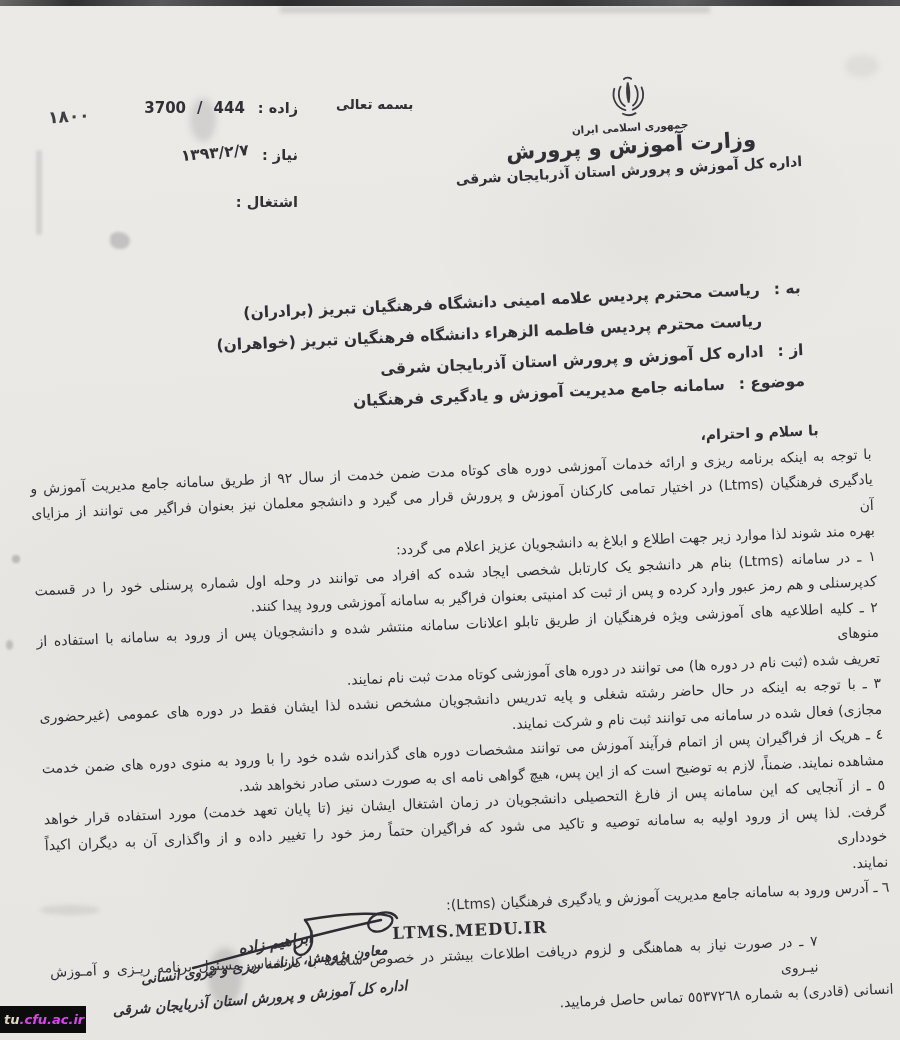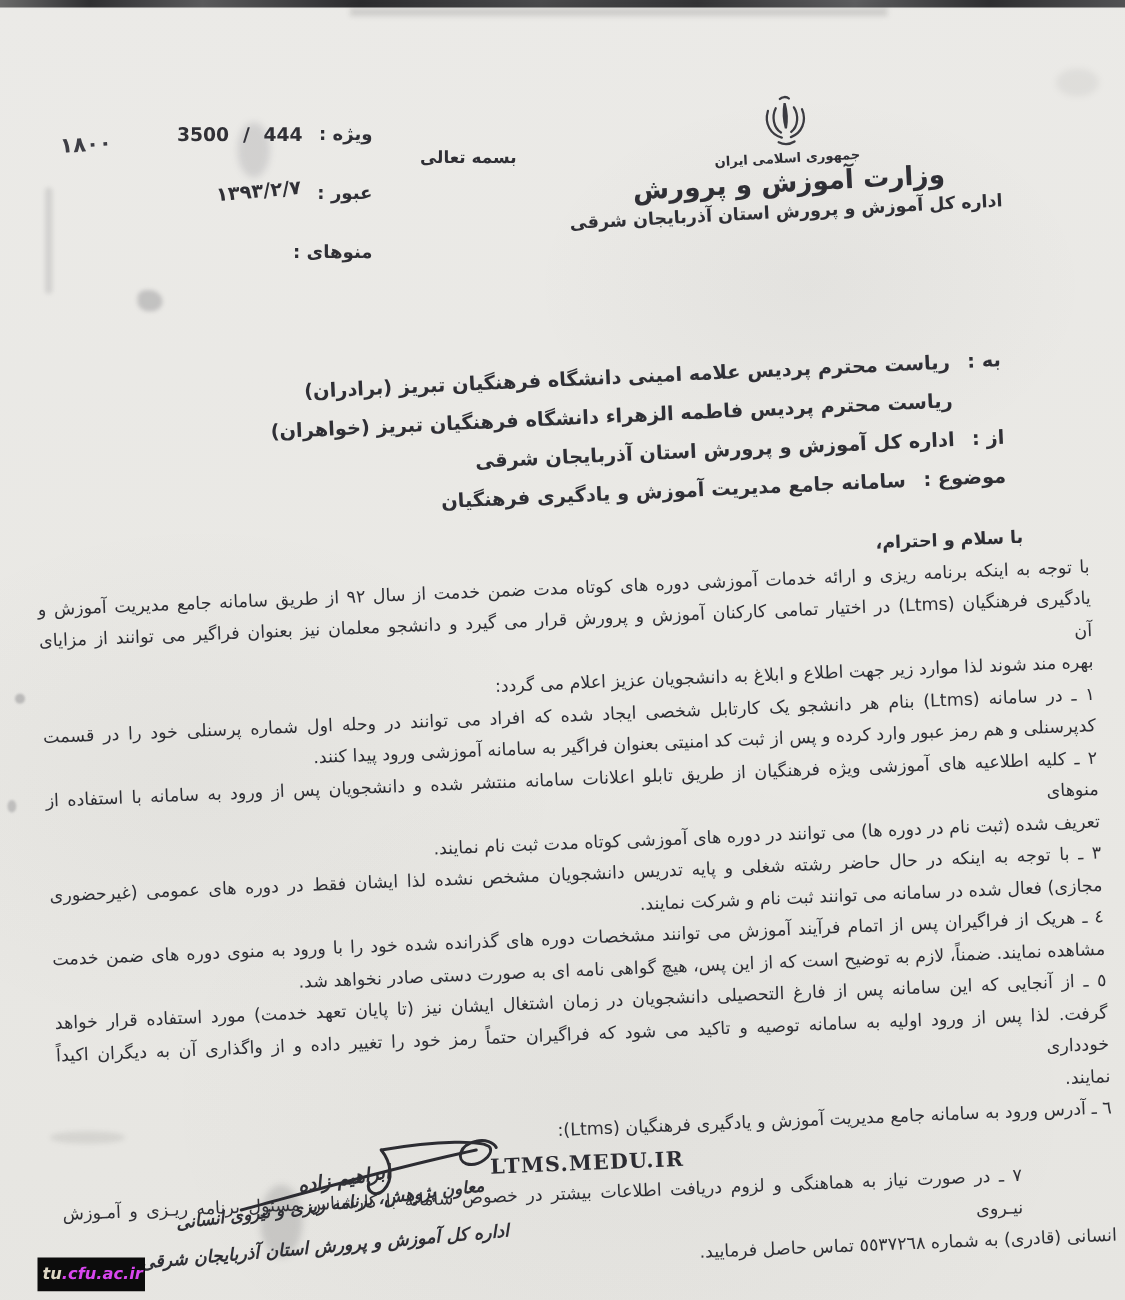--- a/index.html
+++ b/index.html
@@ -10,21 +10,21 @@
       radial-gradient(ellipse 320px 220px at 72% 22%, rgba(60,60,60,0.04), transparent 70%),
       radial-gradient(ellipse 420px 300px at 18% 60%, rgba(60,60,60,0.035), transparent 70%),
       radial-gradient(ellipse 500px 380px at 55% 85%, rgba(60,60,60,0.03), transparent 75%),
       linear-gradient(176deg,#ebeae7 0%,#e9e8e4 55%,#e6e5e1 100%);
   }
   .top-strip{position:absolute;top:0;left:0;right:0;height:6px;
     background:linear-gradient(90deg,#6a6a6a 0%,#303032 8%,#59595b 18%,#2c2c2e 32%,#4a4a4c 48%,#343436 62%,#5d5d5f 76%,#2e2e30 88%,#525254 100%);}
   .strip-smudge{position:absolute;top:6px;left:280px;width:430px;height:7px;background:rgba(40,40,42,0.14);filter:blur(2px);}
 
   
-  .bismillah{position:absolute;top:118px;left:336px;font-size:13.5px;font-weight:600;white-space:nowrap;}
+  .bismillah{position:absolute;top:96px;left:336px;font-size:13.5px;font-weight:600;white-space:nowrap;}
   .meta{position:absolute;top:98px;right:602px;width:270px;}
   .meta-row{display:flex;direction:rtl;align-items:flex-start;gap:13px;line-height:20px;margin-bottom:27px;white-space:nowrap;}
   .meta .lbl{font-weight:700;font-size:14.5px;}
   .meta .numval{display:flex;direction:rtl;gap:11px;font-size:15px;font-weight:600;}
   .meta .dateval{display:inline-block;font-size:15.5px;font-weight:600;letter-spacing:1px;transform:rotate(-5deg) translateY(-2px);}
   .hw-number{position:absolute;top:106px;left:48px;font-size:17px;font-weight:600;letter-spacing:3px;transform:rotate(-4deg);color:#3e3e45;}
 
   .header{position:absolute;top:76px;left:460px;width:340px;text-align:center;transform:rotate(-3deg);}
   .header .emblem{display:block;margin:0 auto;height:44px;width:40px;}
   .header .h1{font-size:10.5px;font-weight:600;margin-top:1px;letter-spacing:0.5px;white-space:nowrap;}
@@ -45,21 +45,21 @@
   .bl.ind{margin-right:74px;}
   .url{line-height:25.5px;text-align:center;direction:ltr;font-family:"DejaVu Serif",serif;font-size:16.5px;font-weight:600;letter-spacing:1px;color:#2c2c32;}
 
   
   .sig-svg{position:absolute;left:185px;top:898px;width:215px;height:80px;}
   .sig-name{position:absolute;left:238px;top:934px;font-size:15px;font-weight:700;font-style:italic;letter-spacing:1px;transform:rotate(-9deg);white-space:nowrap;}
   .sig-t1{position:absolute;left:140px;top:956px;font-size:13.5px;font-weight:800;font-style:italic;transform:rotate(-7deg);white-space:nowrap;}
   .sig-t2{position:absolute;left:112px;top:990px;font-size:14px;font-weight:800;font-style:italic;transform:rotate(-5deg);white-space:nowrap;}
 
   
-  .wm{position:absolute;left:0;top:1006px;width:78px;height:27px;background:#0c0c0c;display:flex;align-items:center;padding:0 4px;direction:ltr;font-style:italic;font-weight:800;font-size:13px;letter-spacing:0;margin-left:30px;}
+  .wm{position:absolute;left:0;top:1006px;width:78px;height:27px;background:#0c0c0c;display:flex;align-items:center;padding:0 4px;direction:ltr;font-style:italic;font-weight:800;font-size:13px;letter-spacing:0;}
   .wm-pre{color:#ded7c4;}
   .wm-suf{color:#d946ef;}
 
   
   .noise{position:absolute;pointer-events:none;}
   .n1{left:190px;top:98px;width:26px;height:44px;background:rgba(70,70,78,0.15);filter:blur(3px);border-radius:50%;}
   .n2{left:36px;top:150px;width:6px;height:85px;background:rgba(70,70,78,0.14);filter:blur(1.5px);border-radius:3px;}
   .n3{left:110px;top:232px;width:20px;height:17px;background:rgba(55,55,62,0.22);filter:blur(1.5px);border-radius:40% 60% 50% 50%;}
   .n4{left:208px;top:948px;width:34px;height:58px;background:rgba(45,45,52,0.16);filter:blur(3px);border-radius:50%;}
   .n5{left:845px;top:55px;width:34px;height:22px;background:rgba(0,0,0,0.05);filter:blur(3px);border-radius:50%;}
@@ -71,33 +71,33 @@
 <body>
 
 <div class="page">
   <div class="top-strip"></div>
   <div class="strip-smudge noise"></div>
 
   <div class="bismillah">بسمه تعالی</div>
 
   <div class="meta">
     <div class="meta-row">
-      <span class="lbl">ویژه :</span>
+      <span class="lbl">زاده :</span>
       <span class="numval">
         <span>444</span>
         <span>/</span>
-        <span>3500</span>
+        <span>3700</span>
       </span>
     </div>
     <div class="meta-row">
-      <span class="lbl">عبور :</span>
+      <span class="lbl">نیاز :</span>
       <span class="dateval">۱۳۹۳/۲/۷</span>
     </div>
     <div class="meta-row">
-      <span class="lbl">منوهای :</span>
+      <span class="lbl">اشتغال :</span>
     </div>
   </div>
 
   <div class="hw-number">۱۸۰۰</div>
 
   <div class="header">
     <svg class="emblem" viewBox="0 0 44 48" xmlns="http://www.w3.org/2000/svg">
       <g fill="none" stroke="#3b3b41" stroke-width="2" stroke-linecap="round">
         <path d="M18 3 C20 1 24 1 26 3"></path>
         <path d="M22 7 C20.4 14 20.4 22 22 29 C23.6 22 23.6 14 22 7 Z" fill="#3b3b41"></path>

